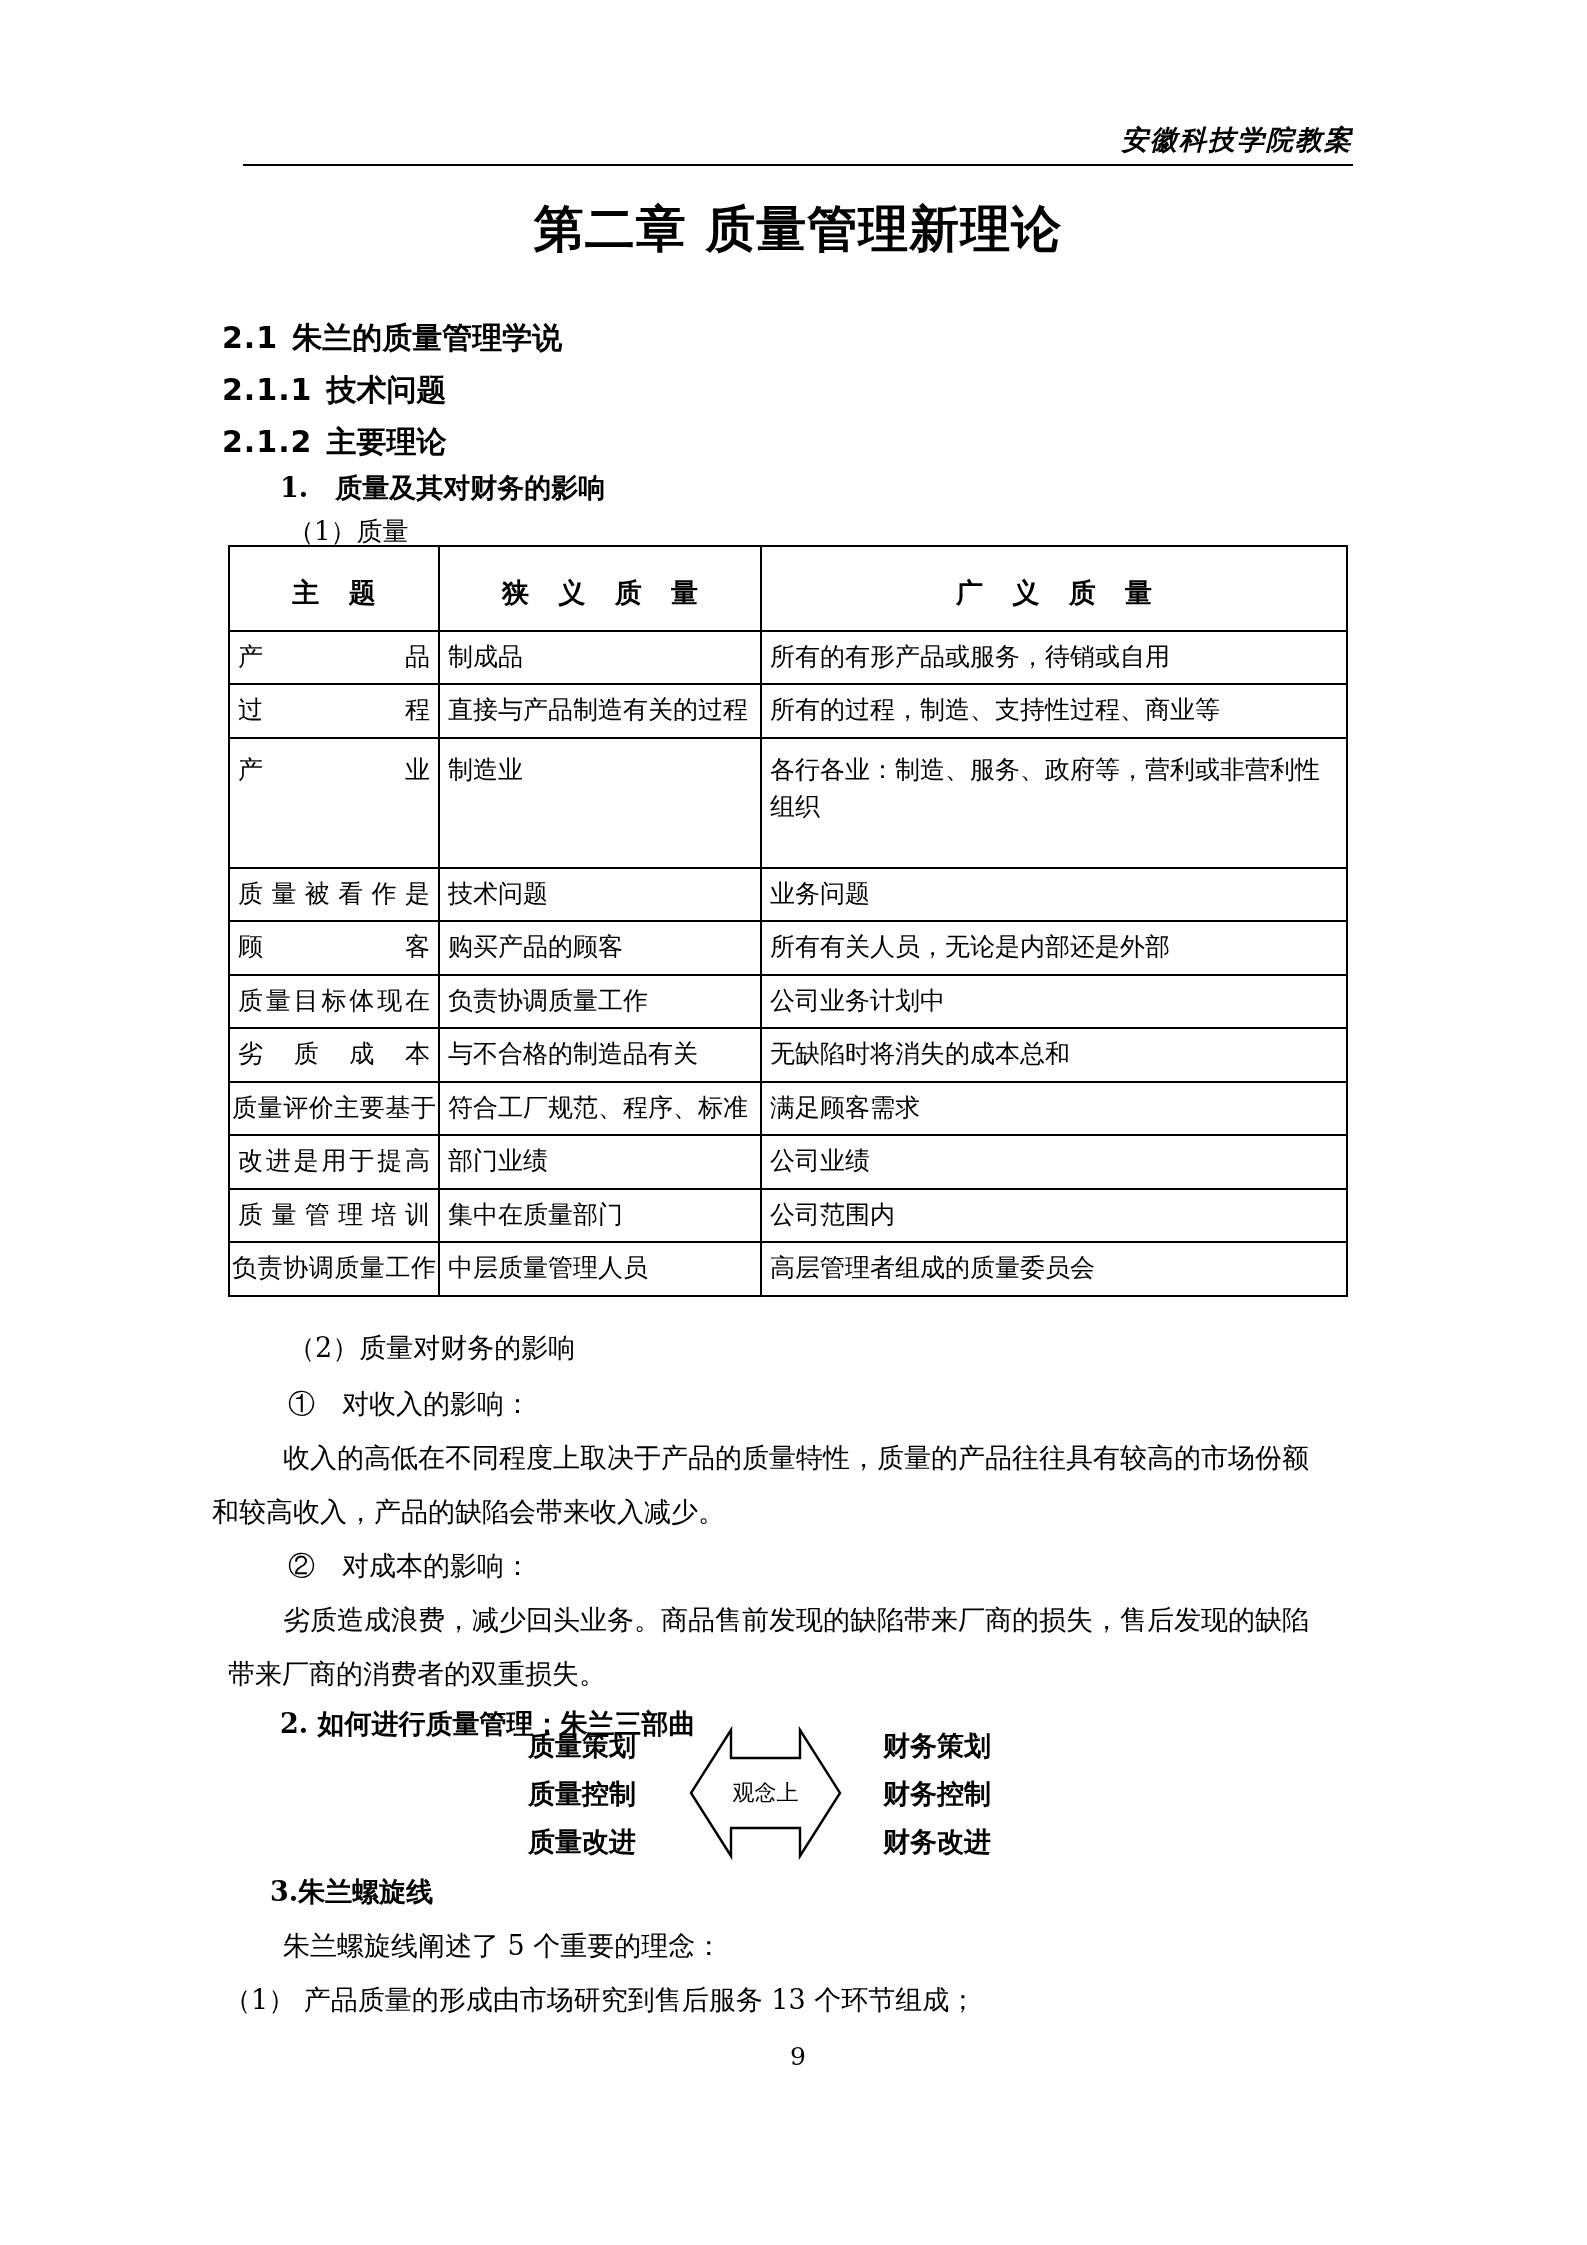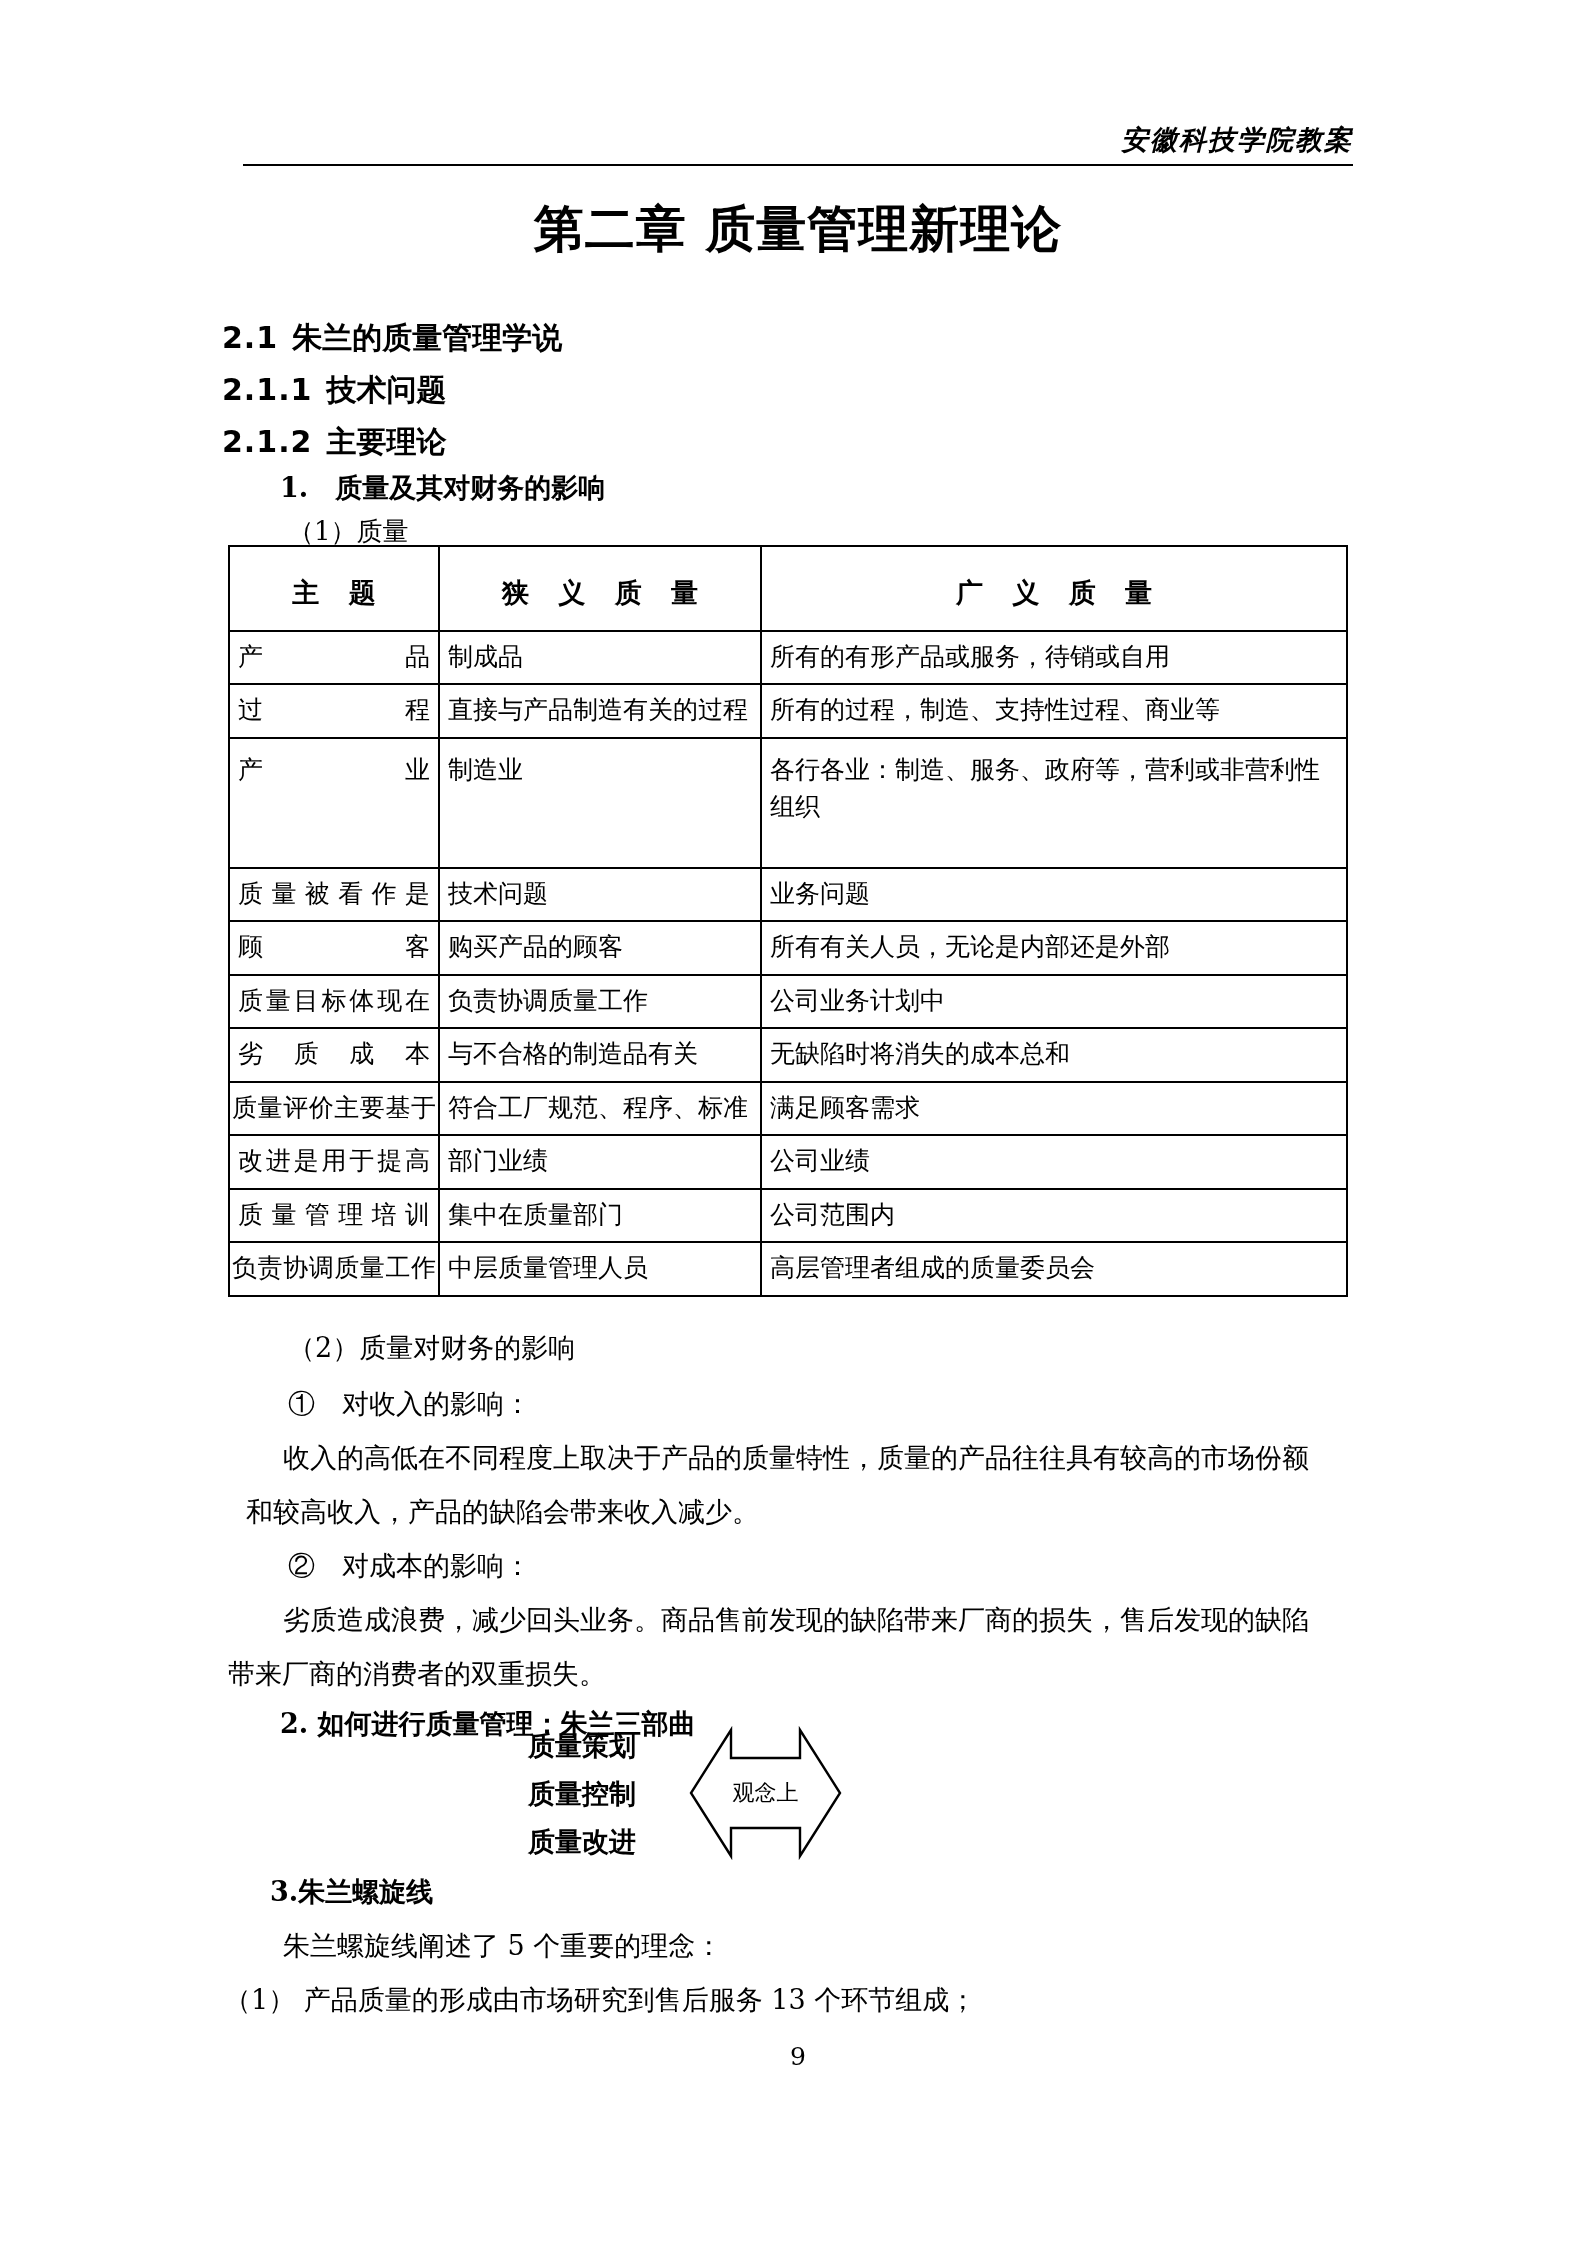--- a/index.html
+++ b/index.html
@@ -269,39 +269,44 @@
         <td class="cell-just" style="padding-left:2px;padding-right:2px">负责协调质量工作</td>
         <td>中层质量管理人员</td>
         <td>高层管理者组成的质量委员会</td>
       </tr>
     </tbody>
   </table>
 
   <div class="para" style="left:288px; top:1330px">（2）质量对财务的影响</div>
   <div class="para" style="left:288px; top:1386px">①　对收入的影响：</div>
   <div class="para" style="left:283px; top:1440px">收入的高低在不同程度上取决于产品的质量特性，质量的产品往往具有较高的市场份额</div>
-  <div class="para" style="left:246px; top:1494px">和较高收入，产品的缺陷会带来收入减少。</div>
+  <div class="para" style="left:212px; top:1494px">和较高收入，产品的缺陷会带来收入减少。</div>
   <div class="para" style="left:288px; top:1548px">②　对成本的影响：</div>
   <div class="para" style="left:283px; top:1602px">劣质造成浪费，减少回头业务。商品售前发现的缺陷带来厂商的损失，售后发现的缺陷</div>
   <div class="para" style="left:228px; top:1656px">带来厂商的消费者的双重损失。</div>
 
   <div class="h-item" style="left:280px; top:1706px">2.  如何进行质量管理：朱兰三部曲</div>
 
   <div class="diagram">
     <div class="dg-col dg-left">
       <div>质量策划</div>
       <div>质量控制</div>
       <div>质量改进</div>
     </div>
 
     <svg class="dg-arrow" viewBox="0 0 165 150">
       <polygon points="48,12 48,40 117,40 117,12 157,75 117,138 117,110 48,110 48,138 8,75" fill="none" stroke="#000000" stroke-width="2.4" stroke-linejoin="miter"></polygon>
     </svg>
     <div class="dg-arrow-label">观念上</div>
 
+    <div class="dg-col dg-right">
+      <div>财务策划</div>
+      <div>财务控制</div>
+      <div>财务改进</div>
+    </div>
   </div>
 
   <div class="h-item" style="left:270px; top:1874px">3.朱兰螺旋线</div>
   <div class="para" style="left:283px; top:1928px">朱兰螺旋线阐述了 5 个重要的理念：</div>
   <div class="para" style="left:224px; top:1982px">（1）  产品质量的形成由市场研究到售后服务 13 个环节组成；</div>
 
   <div class="page-number">9</div>
 
 </div>
 

